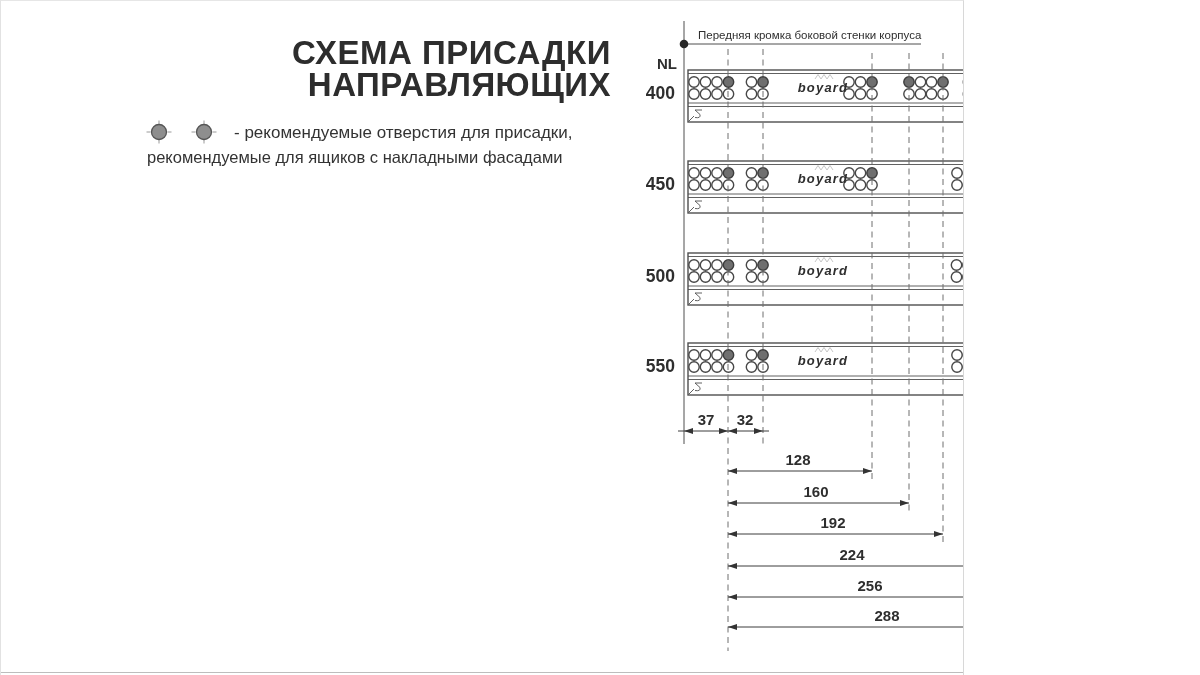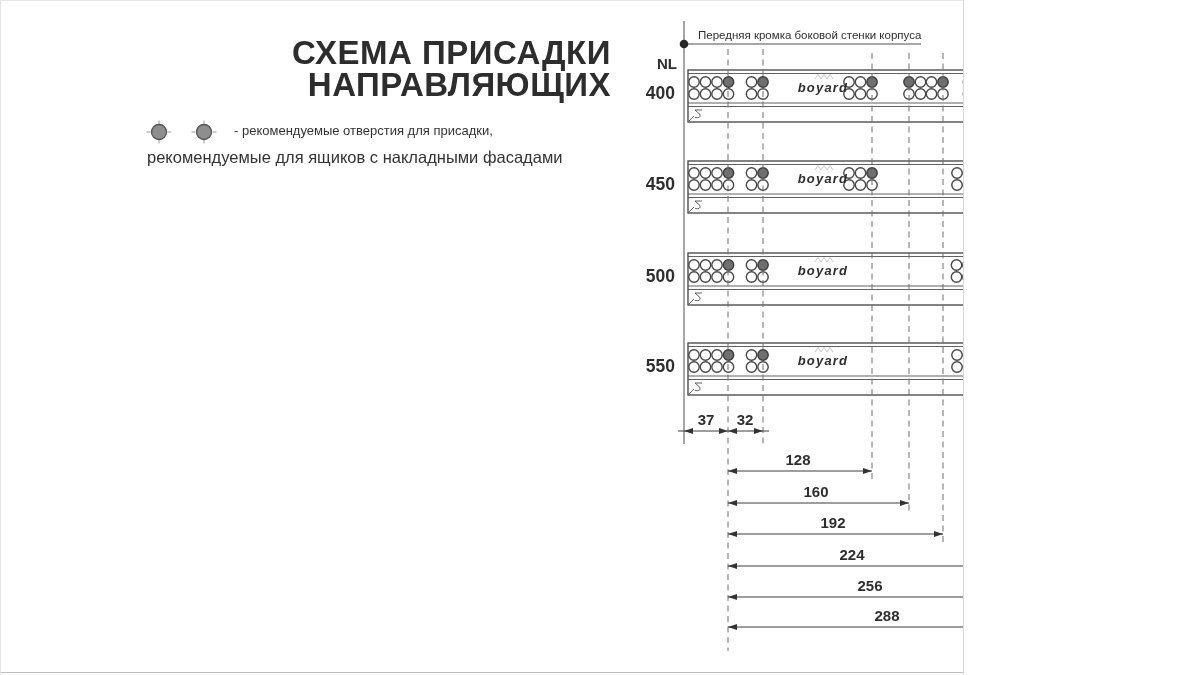--- a/index.html
+++ b/index.html
@@ -7,21 +7,21 @@
     position:relative;width:964px;height:675px;background:#ffffff;
     font-family:"Liberation Sans",sans-serif;overflow:hidden;
     border-left:1px solid #e2e2e2;border-right:1px solid #d8d8d8;border-top:1px solid #e6e6e6;
     box-sizing:border-box;
   }
   #diagram{position:absolute;left:0;top:0;}
   .title{
     position:absolute;left:270px;top:36px;width:340px;text-align:right;
     font-size:33px;line-height:32px;font-weight:bold;color:#2d2d2d;letter-spacing:.5px;
   }
-  .legend-line1{position:absolute;left:233px;top:122px;font-size:13px;color:#333;}
+  .legend-line1{position:absolute;left:233px;top:122px;font-size:17px;color:#333;}
   .legend-line2{position:absolute;left:146px;top:147px;font-size:16.5px;color:#333;}
   svg text{font-family:"Liberation Sans",sans-serif;fill:#2e2e2e;}
 </style>
 </head>
 <body>
 
 <div id="canvas">
   <svg id="diagram" width="1200" height="675" viewBox="0 0 1200 675">
       <line x1="0" y1="671.5" x2="1200" y2="671.5" stroke="#bdbdbd" stroke-width="1"></line>
       <g>

